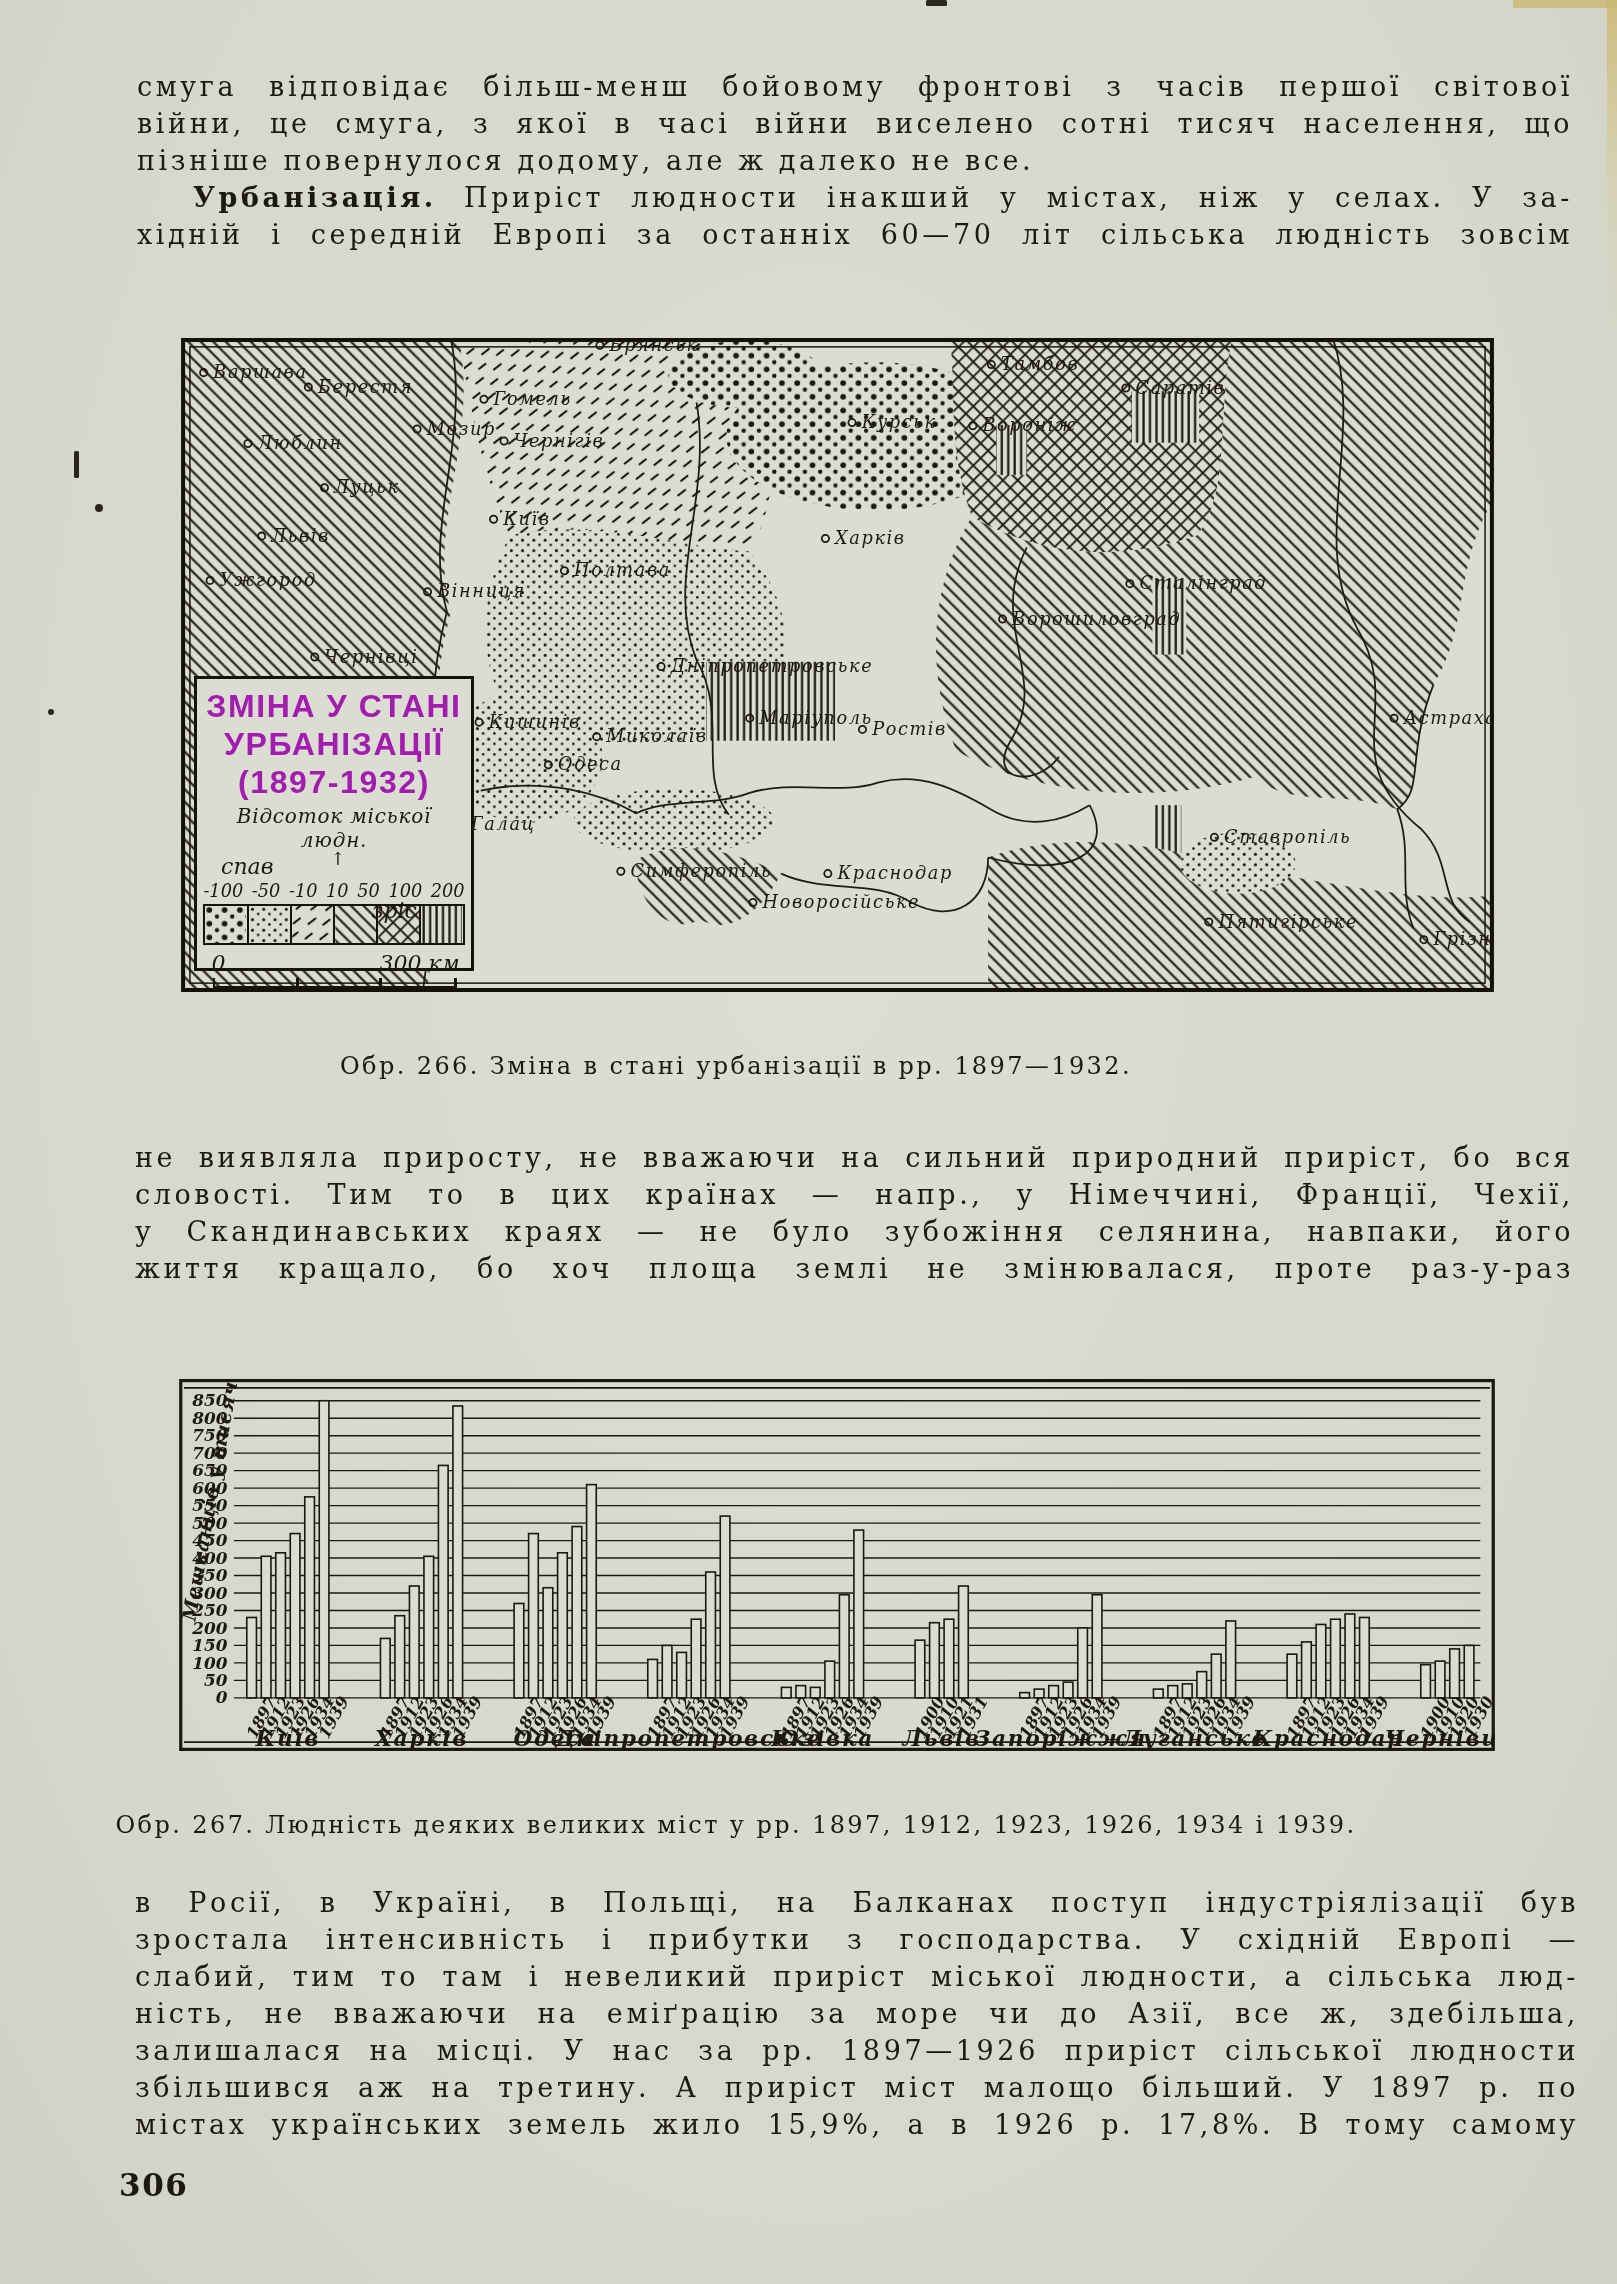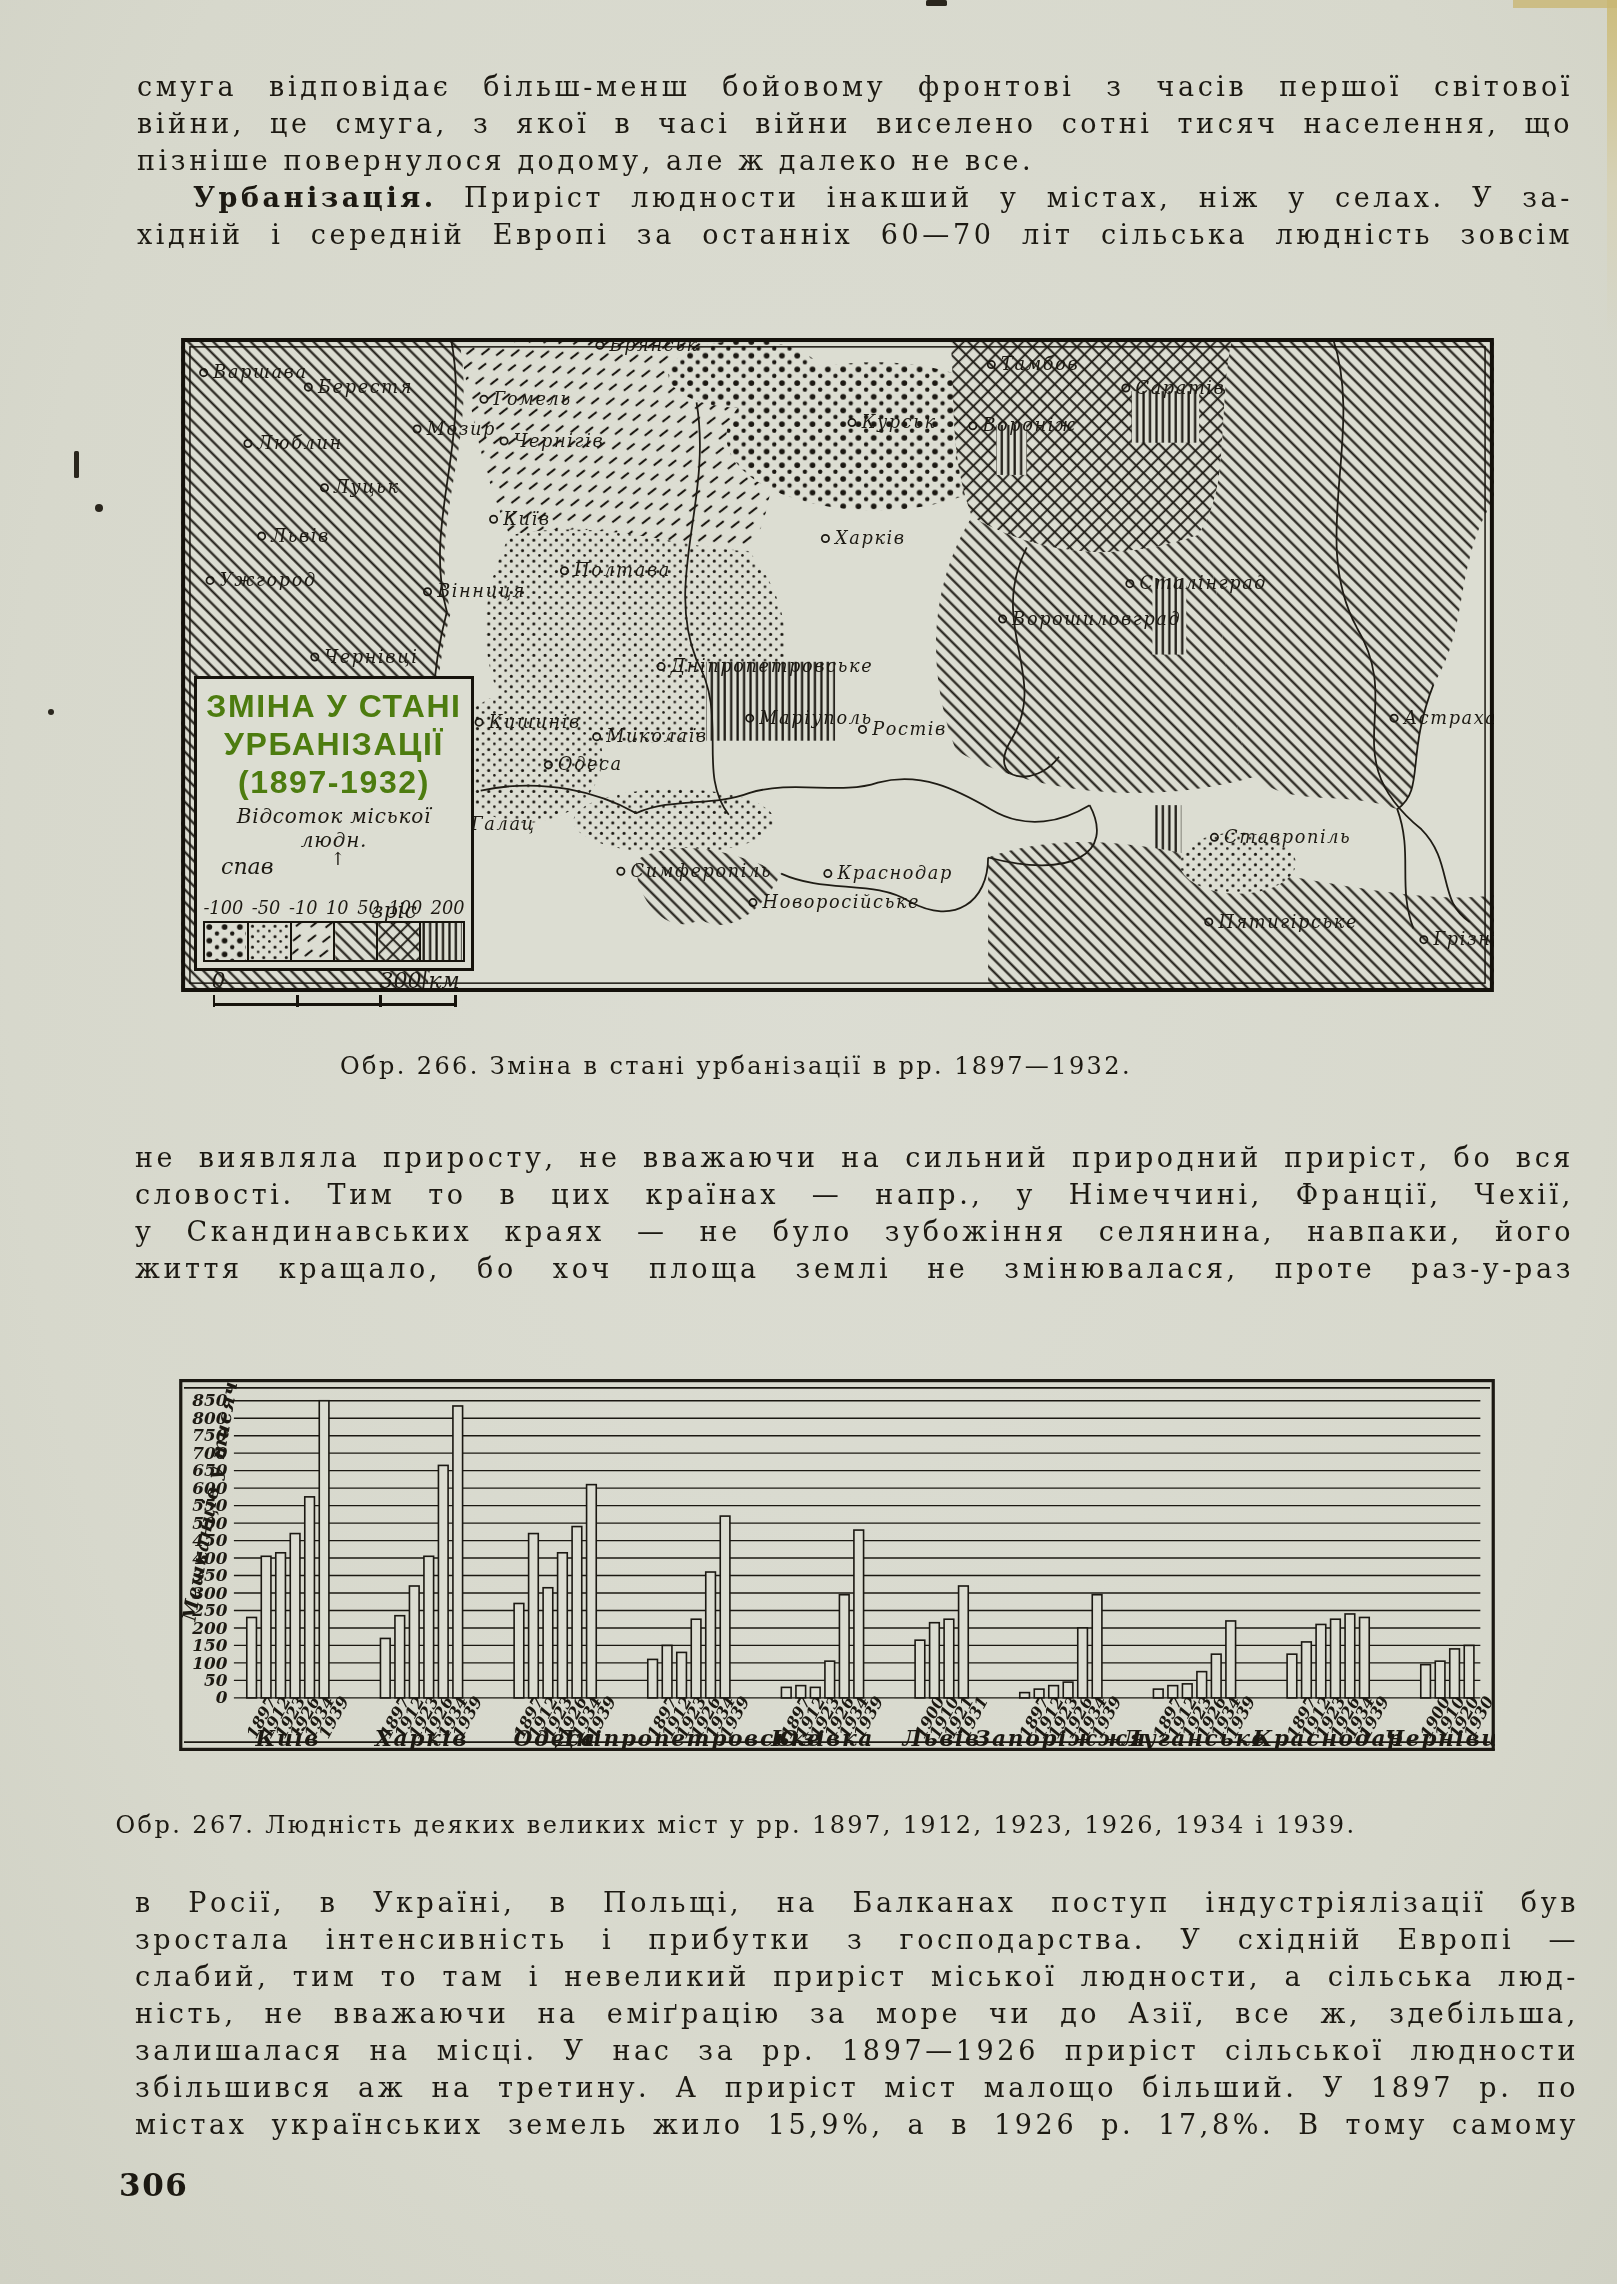--- a/index.html
+++ b/index.html
@@ -28,28 +28,28 @@
   
   .map-fig{position:absolute;left:181px;top:338px;width:1313px;height:654px;}
   .map-fig svg.mapsvg{position:absolute;left:0;top:0;}
   .chart-fig{position:absolute;left:179px;top:1379px;width:1316px;height:372px;}
 
   
   .legend{position:absolute;left:13px;top:338px;width:280px;height:295px;
     background:#dcddd2;border:3.2px solid #16130c;box-sizing:border-box;
     padding:8px 6.4px 4.8px 6.4px;}
   .leg-title{font-family:"Liberation Sans",sans-serif;font-weight:bold;
-    font-size:32px;line-height:38px;text-align:center;letter-spacing:1.6px;color:#4d7c0f;}
+    font-size:32px;line-height:38px;text-align:center;letter-spacing:1.6px;color:#a21caf;}
   .leg-sub{font-style:italic;font-size:20px;text-align:center;margin-top:3.2px;letter-spacing:0.8px;}
   .leg-updown{position:relative;height:27px;font-style:italic;font-size:22px;margin-top:1.6px;}
   .leg-updown .fell{position:absolute;left:17.7px;}
   .leg-updown .grew{position:absolute;left:168px;margin-top:44px;}
   .leg-updown .arr{position:absolute;left:127px;top:-4.8px;font-size:17.7px;}
   .leg-nums{display:flex;justify-content:space-between;font-style:italic;
-    font-size:17.7px;margin-top:17px;padding:0 0px;}
+    font-size:17.7px;margin-top:0px;padding:0 0px;}
   .leg-swatches{display:flex;height:37px;border:2.4px solid #16130c;margin-top:3.2px;}
   .leg-swatches .sw{flex:1;border-right:2.4px solid #16130c;}
   .leg-swatches .sw:last-child{border-right:none;}
   .leg-swatches svg{display:block;width:100%;height:100%;}
   .leg-scale{position:relative;height:48px;margin-top:6.4px;font-style:italic;font-size:22px;}
   .leg-scale .z{position:absolute;left:8px;top:0;}
   .leg-scale .e{position:absolute;right:4.8px;top:0;}
   .leg-scale .bar{position:absolute;left:9.7px;right:8px;top:35px;border-bottom:3.2px solid #16130c;}
   .leg-scale .tick{position:absolute;top:27px;width:2.4px;height:11.3px;background:#16130c;}
 

